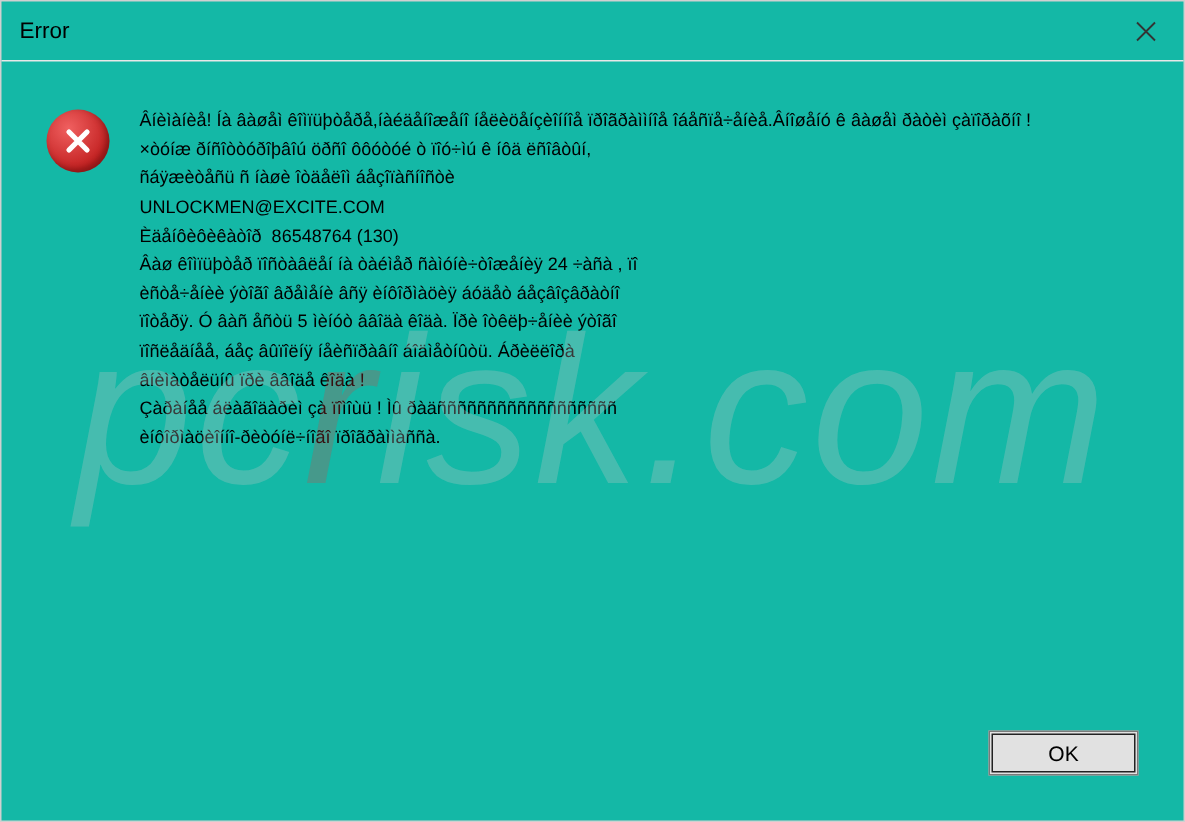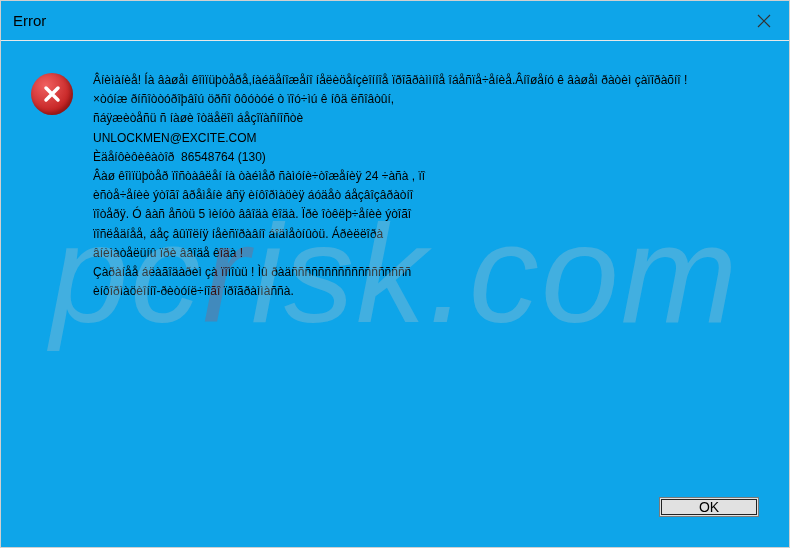--- a/index.html
+++ b/index.html
@@ -10,21 +10,21 @@
     body {
       font-family: "Segoe UI", Tahoma, sans-serif;
       background: #fff;
       width: 790px;
       height: 548px;
       position: relative;
     }
     .dialog {
       width: 790px;
       height: 548px;
-      background: #0ea5e9;
+      background: #14b8a6;
       border: 1px solid #d0d0d0;
       display: flex;
       flex-direction: column;
     }
     .titlebar {
       height: 40px;
       display: flex;
       align-items: center;
       justify-content: space-between;
       padding: 0 0 0 12px;
@@ -86,21 +86,21 @@
       word-wrap: break-word;
       white-space: pre-wrap;
     }
     .button-row {
       display: flex;
       justify-content: flex-end;
       padding: 10px 30px 30px 30px;
     }
     .ok-btn {
       min-width: 100px;
-      height: 20px;
+      height: 30px;
       background: #e1e1e1;
       border: 1px solid #7a7a7a;
       outline: 1px solid #222;
       outline-offset: -3px;
       font-size: 14px;
       cursor: pointer;
       font-family: inherit;
     }
     .watermark {
       position: absolute;

